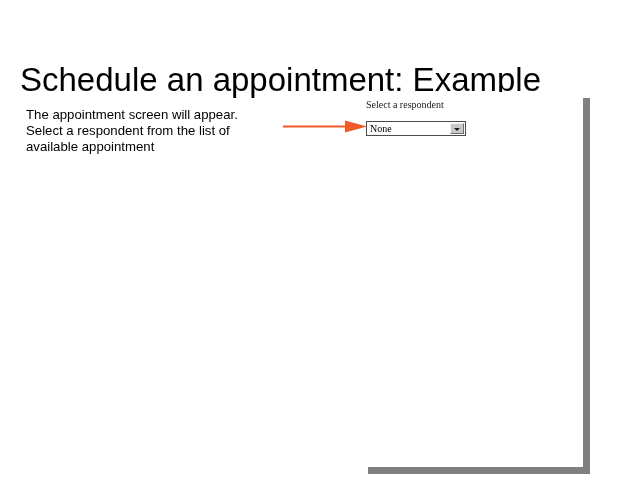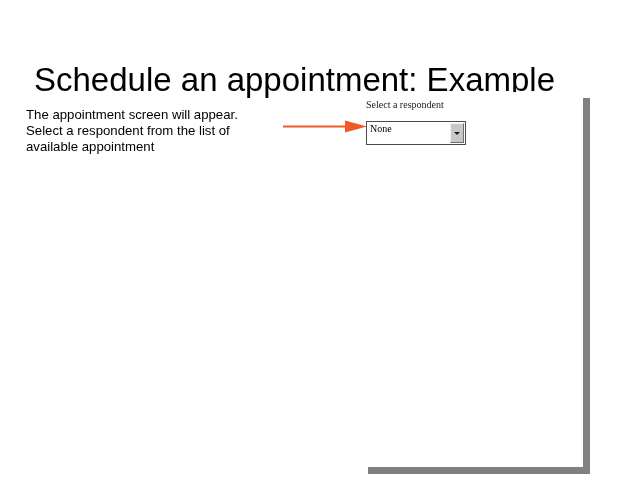--- a/index.html
+++ b/index.html
@@ -20,21 +20,21 @@
     position: absolute;
     left: 0; top: 0;
     width: 640px;
     height: 480px;
     background: #ffffff;
   }
 
   
   .slide-title {
     position: absolute;
-    left: 34px;
+    left: 20px;
     top: 38px;
     width: 580px;
     font-size: 33px;
     line-height: 40px;
     font-weight: normal;
     color: #000000;
     letter-spacing: 0px;
     white-space: nowrap;
   }
 
@@ -86,21 +86,21 @@
     color: #1a1a1a;
     white-space: nowrap;
   }
 
   
   .dropdown {
     position: absolute;
     left: 366px;
     top: 121px;
     width: 100px;
-    height: 24px;
+    height: 15px;
     background: #ffffff;
     border: 1px solid #4a4a4a;
     box-sizing: border-box;
     display: flex;
     align-items: stretch;
   }
   .dropdown-value {
     flex: 1 1 auto;
     font-family: "Liberation Serif", serif;
     font-size: 10px;

